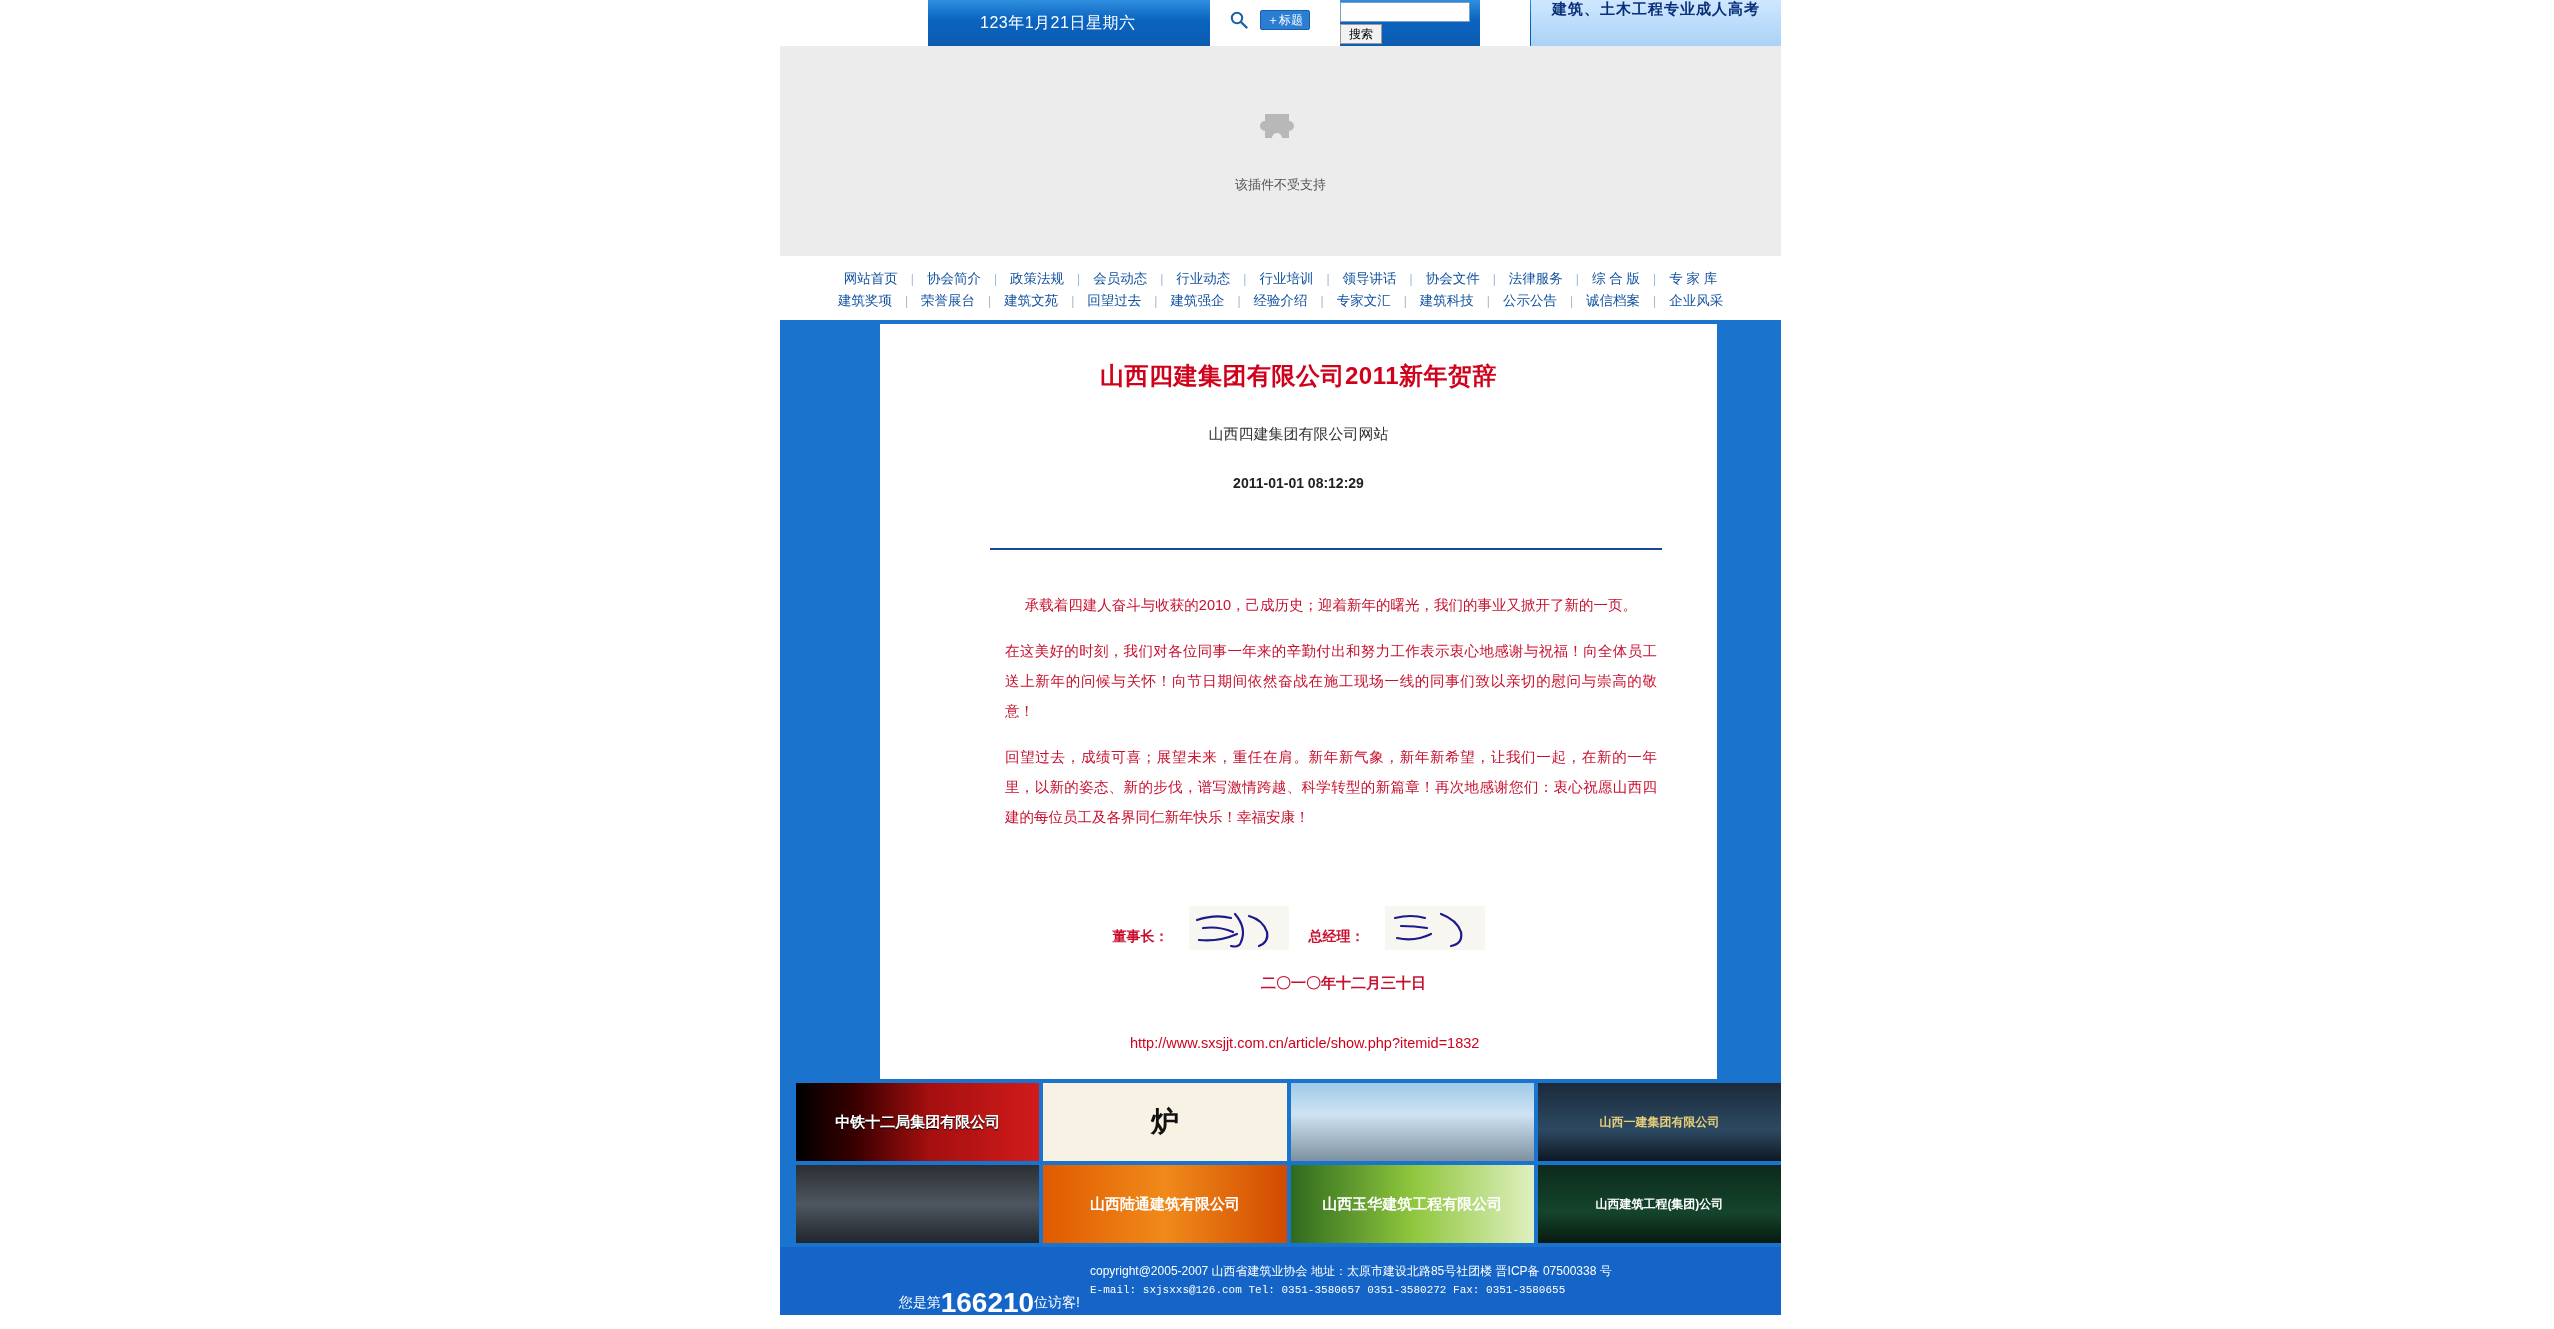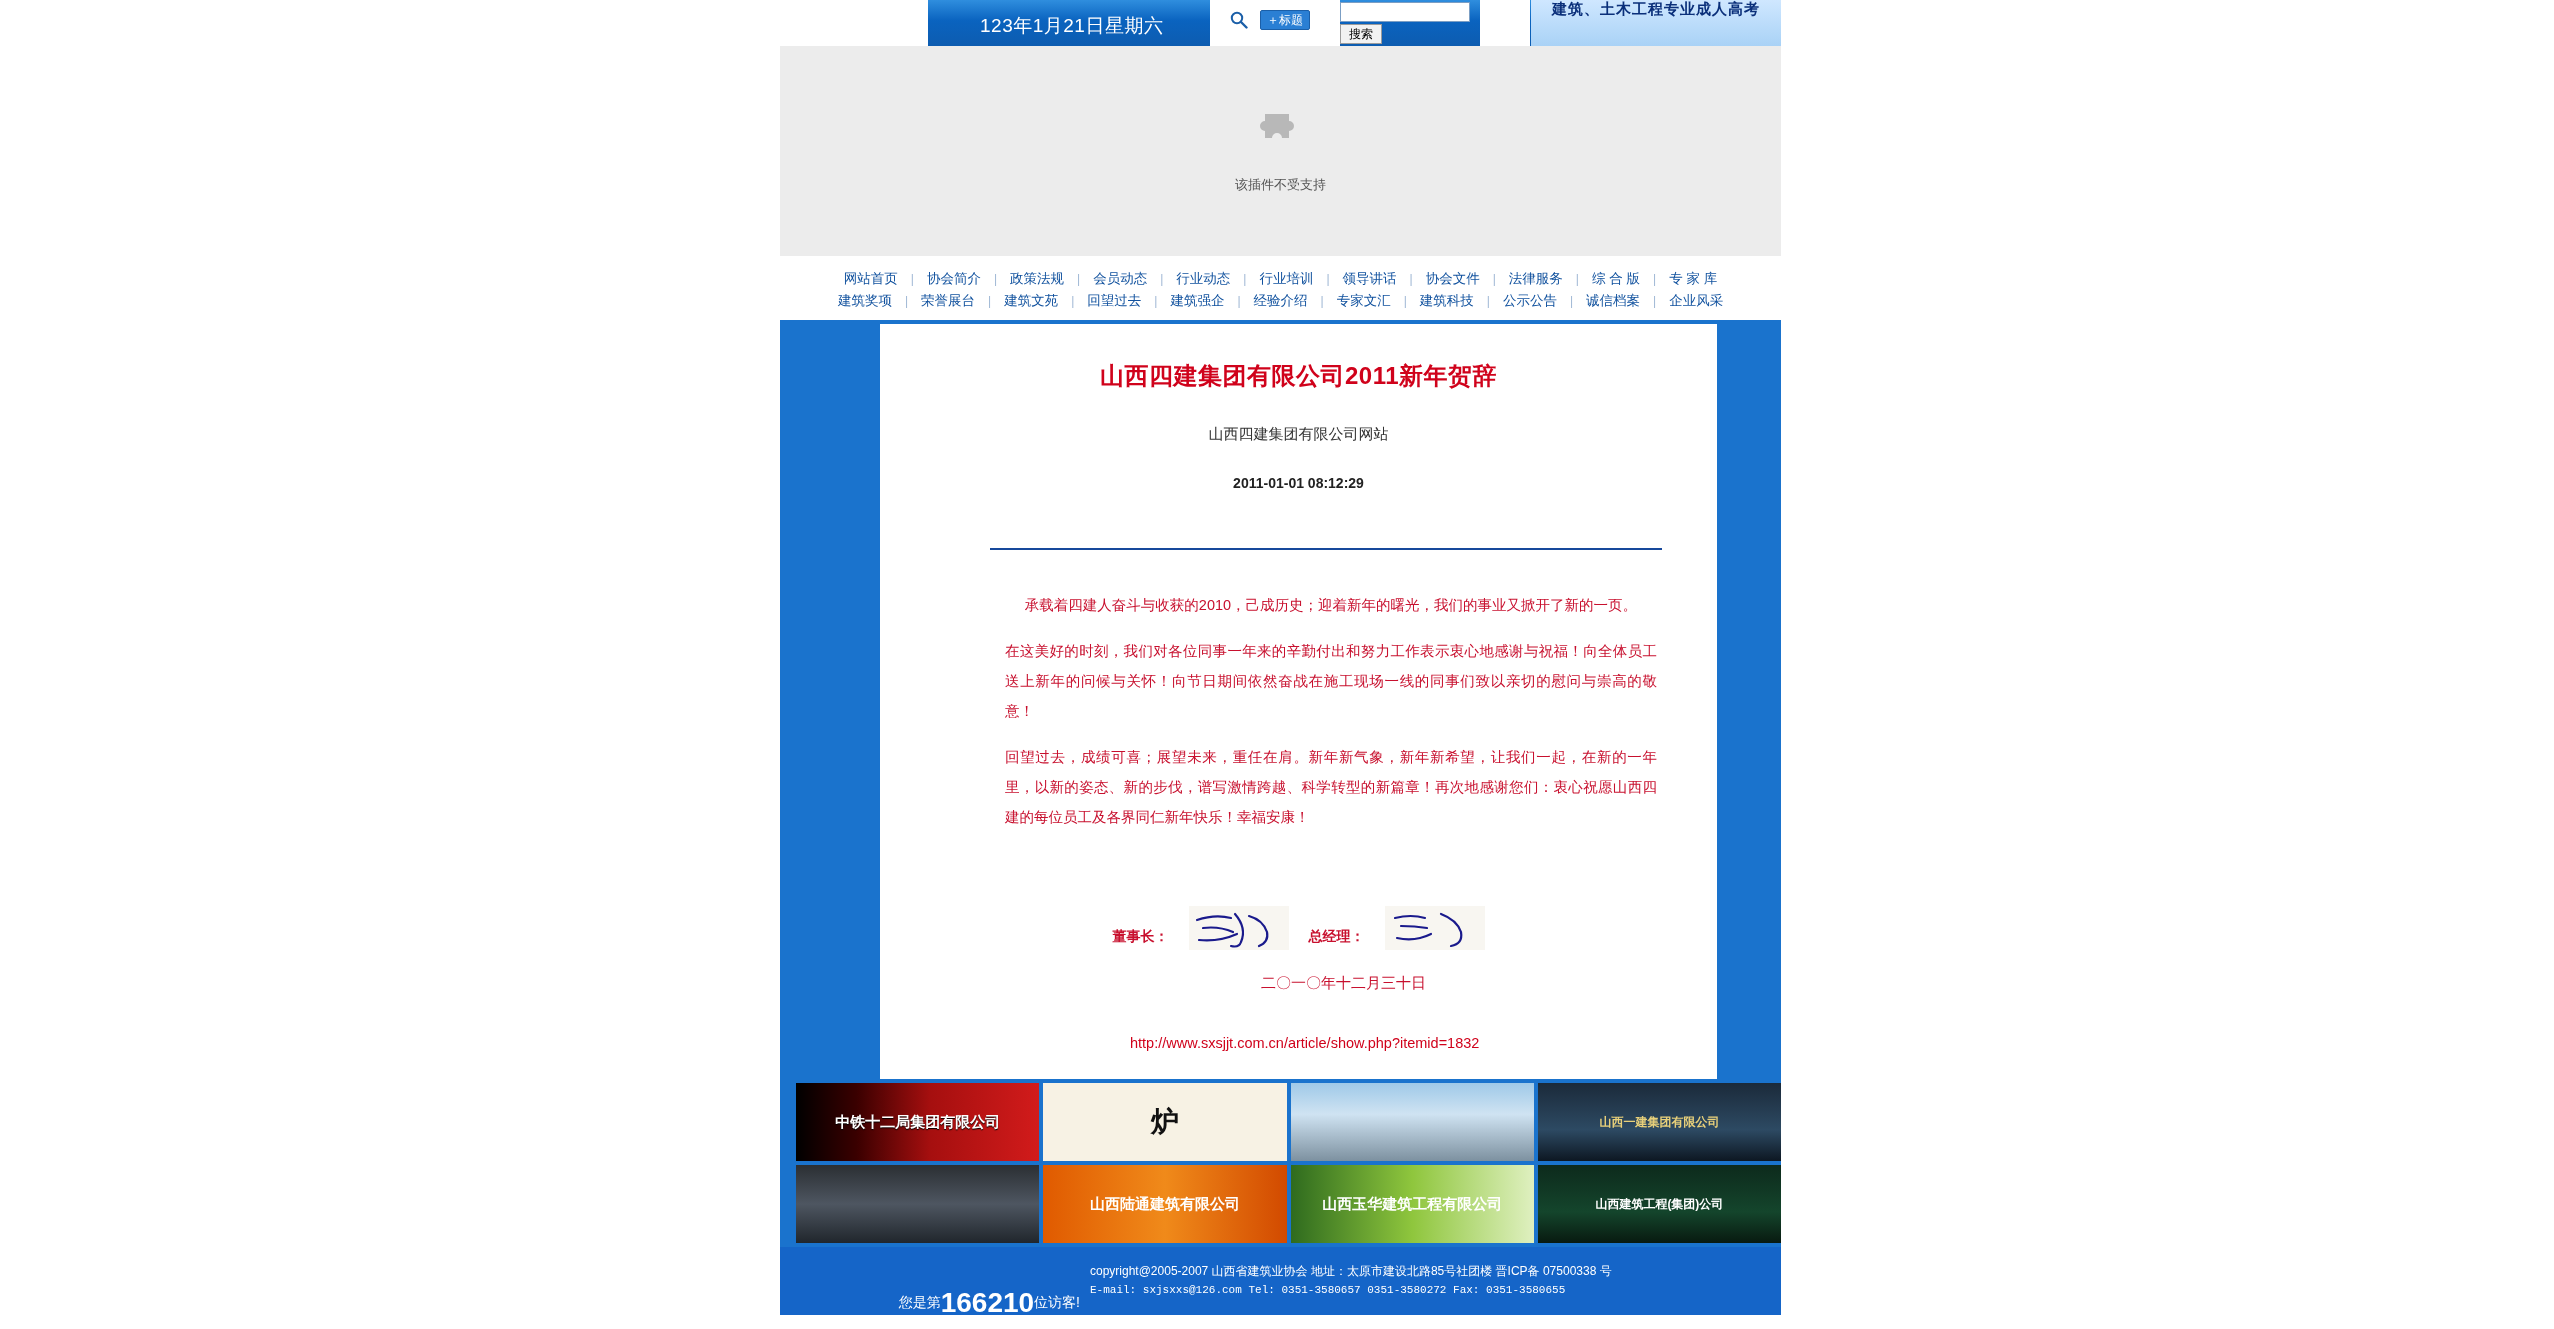--- a/index.html
+++ b/index.html
@@ -4,21 +4,21 @@
 <style>
   html,body{margin:0;padding:0;background:#ffffff;}
   body{font-family:"Liberation Sans","DejaVu Sans",sans-serif;}
   #page{position:relative;width:2554px;height:1329px;background:#ffffff;overflow:hidden;}
   #site{position:absolute;left:780px;top:0;width:1001px;background:#ffffff;}
 
   
   .topbar{position:relative;height:46px;background:#1567c4;
     background:linear-gradient(to bottom,#2f8ede 0%,#0a63bf 45%,#0d5cb0 100%);}
   .topbar .leftfill{position:absolute;left:0;top:0;width:148px;height:46px;background:#ffffff;}
-  .topbar .date{position:absolute;left:200px;top:13px;color:#ffffff;font-size:19px;letter-spacing:0.5px;}
+  .topbar .date{position:absolute;left:200px;top:13px;color:#ffffff;font-size:16px;letter-spacing:0.5px;}
   .search-zone{position:absolute;left:430px;top:0;width:130px;height:46px;background:#ffffff;}
   .mag{position:absolute;left:450px;top:11px;width:18px;height:18px;}
   .mag svg{display:block;}
   .tag-btn{position:absolute;left:480px;top:10px;background:#2a7fd4;color:#ffffff;font-size:12px;
     border:1px solid #1b5fa8;border-radius:2px;padding:2px 6px;line-height:14px;white-space:nowrap;}
   .kw-input{position:absolute;left:560px;top:2px;width:130px;height:20px;border:1px solid #7b9ec4;background:#ffffff;
     font-size:12px;padding:0 3px;box-sizing:border-box;}
   .go-btn{position:absolute;left:560px;top:24px;width:42px;height:20px;background:#f2f2f2;border:1px solid #9b9b9b;
     font-size:12px;color:#000;line-height:18px;text-align:center;box-sizing:border-box;cursor:pointer;}
   .white-gap{position:absolute;left:700px;top:0;width:50px;height:46px;background:#ffffff;}
@@ -46,21 +46,21 @@
   .art-time{text-align:center;color:#222222;font-size:14px;font-weight:bold;margin-top:31px;}
   .rule{height:2px;background:#17489b;margin:57px 55px 0 110px;}
   .para{color:#c8102e;font-size:14.5px;line-height:30px;margin:0 60px 0 125px;text-indent:0;}
   .p1{margin-top:40px;text-align:center;}
   .p2{margin-top:16px;text-align:justify;}
   .p3{margin-top:16px;text-align:justify;}
   .signrow{display:flex;justify-content:center;align-items:flex-end;gap:20px;margin-top:74px;font-weight:bold;}
   .sig-label{color:#c8102e;font-size:14px;padding-bottom:4px;}
   .sig-img{width:100px;height:44px;background:#f8f6f1;position:relative;overflow:hidden;}
   .sig-img svg{position:absolute;left:0;top:0;}
-  .date-line{text-align:center;color:#c8102e;font-size:15px;margin-top:24px;padding-left:90px;}
+  .date-line{text-align:center;color:#c8102e;font-size:15px;margin-top:24px;padding-left:90px;font-weight:bold;}
   .url-line{color:#d0021b;font-size:14.5px;margin:42px 0 0 250px;}
 
   
   .logos{display:grid;grid-template-columns:repeat(4,1fr);gap:4px;background:#1a73cd;padding:4px 0 4px 16px;margin:0 0 0 0;}
   .logo{height:78px;position:relative;overflow:hidden;display:flex;align-items:center;justify-content:center;}
   .logo .cap{position:relative;z-index:2;font-size:15px;font-weight:bold;white-space:nowrap;}
   .l1{background:linear-gradient(to right,#000000 0%,#3a0000 25%,#a50f0f 55%,#d21b1b 100%);}
   .l1 .cap{color:#ffffff;text-shadow:0 1px 1px #000;}
   .l2{background:#f7f2e4;}
   .l2 .cap{color:#111111;font-size:28px;font-family:"DejaVu Serif",serif;}

